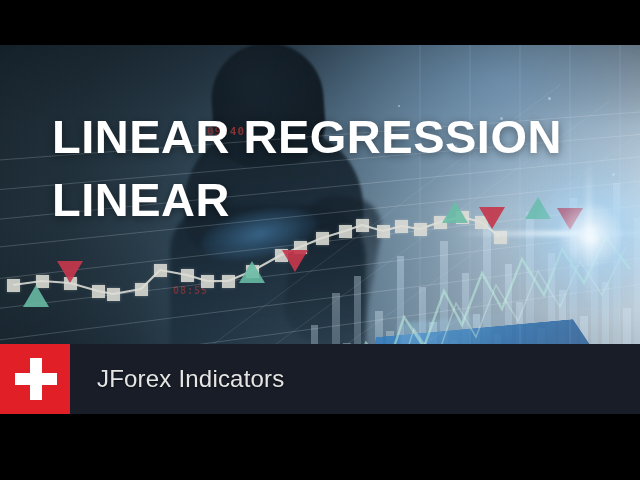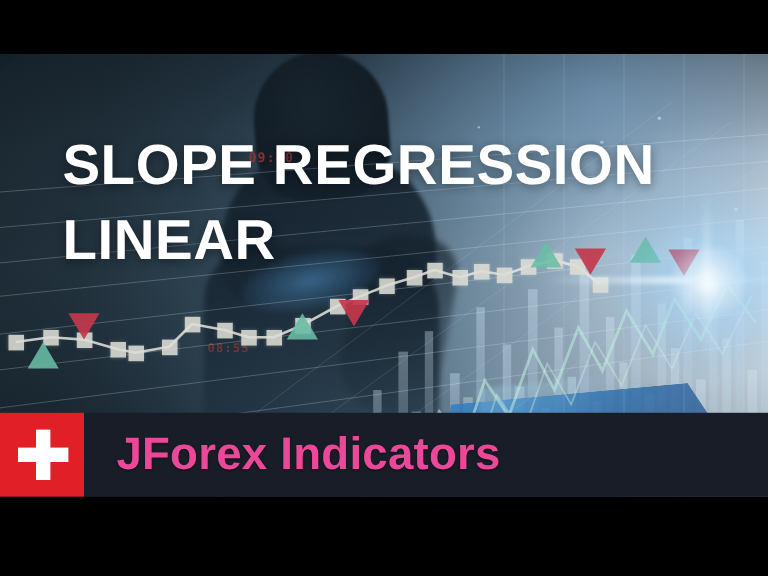--- a/index.html
+++ b/index.html
@@ -330,24 +330,24 @@
   #flag .cross-h {
     position: absolute;
     left: 15px;
     top: 29px;
     width: 42px;
     height: 12px;
     background: #ffffff;
   }
   #brandtext {
     margin-left: 27px;
-    color: #ec4899;
+    color: #e5e5e5;
     font-family: "Liberation Sans", sans-serif;
-    font-size: 38px;
-    font-weight: bold;
+    font-size: 24px;
+    font-weight: normal;
     letter-spacing: 0.2px;
     white-space: nowrap;
     text-shadow: 0 1px 2px rgba(0,0,0,0.55);
   }
 </style>
 </head>
 <body>
 
 <div id="thumbnail">
 
@@ -480,21 +480,21 @@
     <div class="dot" style="left:398px;top:60px;width:2px;height:2px;"></div>
     <div class="dot" style="left:612px;top:128px;width:3px;height:3px;"></div>
 
     <div class="flare"></div>
     <div class="flare-streak"></div>
     <div class="flare-streak-v"></div>
 
     <div class="vignette"></div>
   </div>
 
-  <div id="headline"><span>SLOPE REGRESSION</span><span class="l2">LINEAR</span></div>
+  <div id="headline"><span>LINEAR REGRESSION</span><span class="l2">LINEAR</span></div>
 
   <div id="brandbar">
     <div id="flag">
       <div class="cross-v"></div>
       <div class="cross-h"></div>
     </div>
     <div id="brandtext">JForex Indicators</div>
   </div>
 
   <div class="letterbox top"></div>

